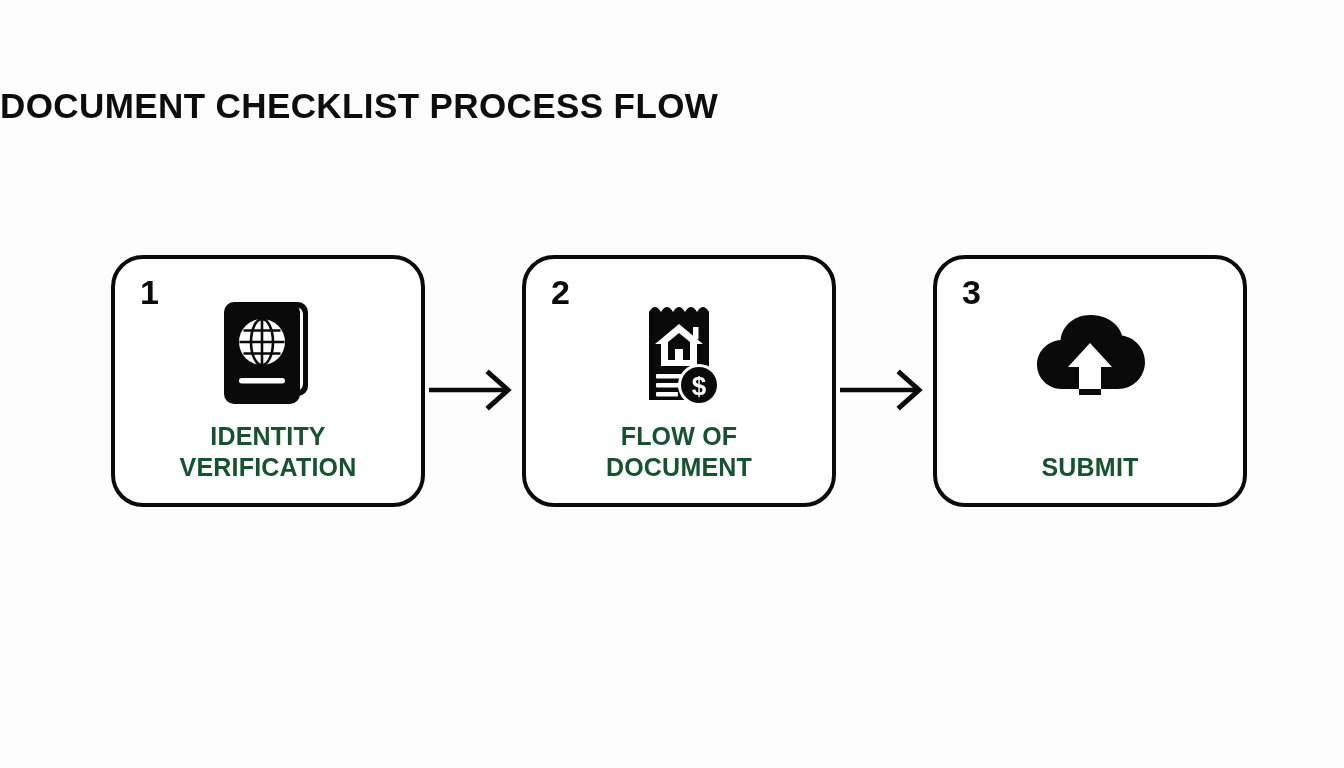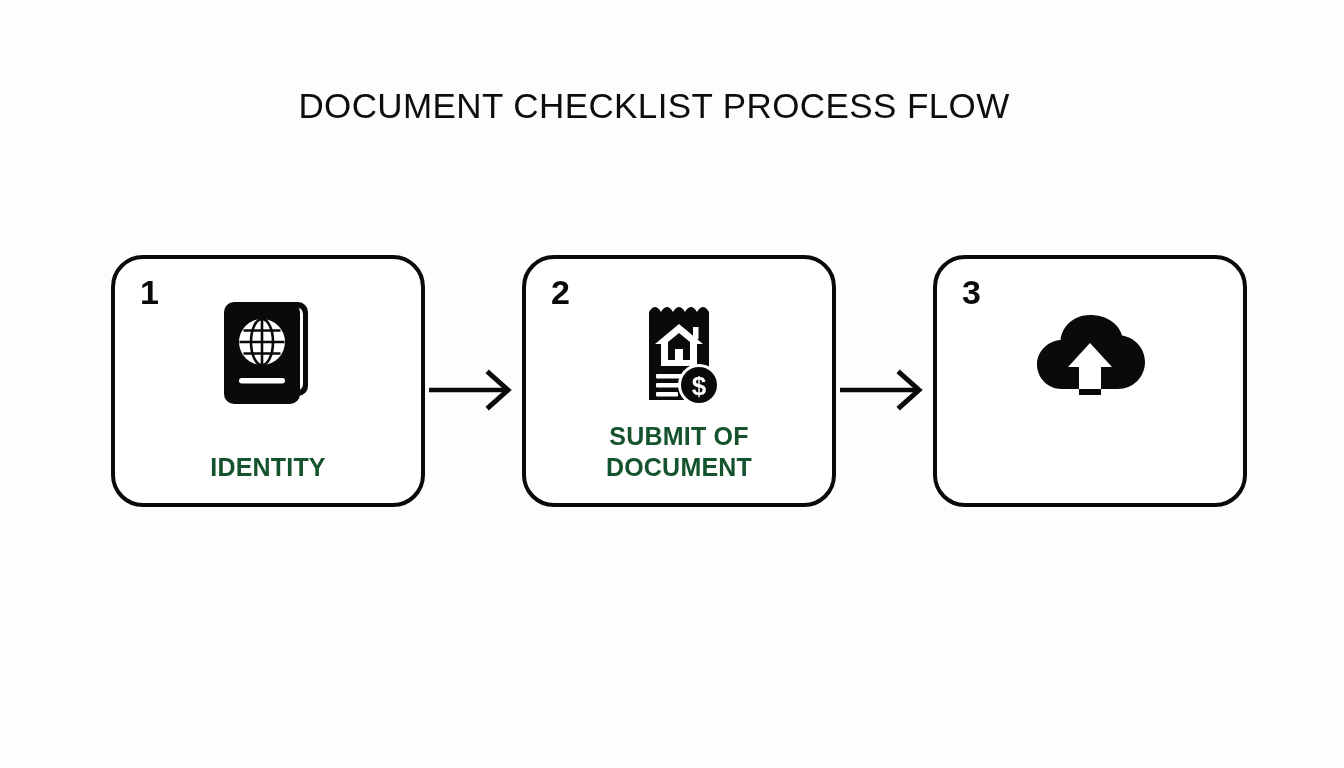--- a/index.html
+++ b/index.html
@@ -20,23 +20,22 @@
     position: absolute;
     inset: 0;
   }
 
   
   .title {
     position: absolute;
     top: 86px;
     left: 0;
     width: 1308px;
-    text-align: center;
     font-size: 35px;
-    font-weight: normal;
+    font-weight: bold;
     letter-spacing: 0.4px;
     color: #0d0d0d;
     white-space: nowrap;
   }
 
   
   .flow-row {
     position: absolute;
     top: 255px;
     left: 111px;
@@ -130,20 +129,21 @@
             <line x1="23.5" y1="55.5" x2="60.5" y2="55.5"></line>
             <line x1="42" y1="21" x2="42" y2="67"></line>
             <ellipse cx="42" cy="44" rx="11" ry="23"></ellipse>
           </g>
 
           <rect x="19" y="80" width="46" height="5.5" rx="2.7" fill="#ffffff"></rect>
         </svg>
       </div>
       <div class="step-label">
         <span class="ln">IDENTITY</span>
+        <span class="ln">VERIFICATION</span>
       </div>
     </div>
 
     <div class="connector a1">
       <svg width="88" height="44" viewBox="0 0 88 44">
         <line x1="0" y1="22" x2="76" y2="22" stroke="#0a0a0a" stroke-width="4.5"></line>
         <polyline points="60,5 79,22 60,39" fill="none" stroke="#0a0a0a" stroke-width="5" stroke-linecap="square" stroke-linejoin="miter"></polyline>
       </svg>
     </div>
 
@@ -172,21 +172,21 @@
             <rect x="23" y="83" width="30" height="4.5" rx="1"></rect>
             <rect x="23" y="92" width="22" height="4.5" rx="1"></rect>
           </g>
 
           <circle cx="66" cy="85" r="21" fill="#ffffff"></circle>
           <circle cx="66" cy="85" r="18" fill="#0a0a0a"></circle>
           <text x="66" y="95" font-family="Liberation Sans, sans-serif" font-size="26" font-weight="bold" fill="#ffffff" text-anchor="middle">$</text>
         </svg>
       </div>
       <div class="step-label">
-        <span class="ln">SUBMIT OF</span>
+        <span class="ln">FLOW OF</span>
         <span class="ln">DOCUMENT</span>
       </div>
     </div>
 
     <div class="connector a2">
       <svg width="88" height="44" viewBox="0 0 88 44">
         <line x1="0" y1="22" x2="76" y2="22" stroke="#0a0a0a" stroke-width="4.5"></line>
         <polyline points="60,5 79,22 60,39" fill="none" stroke="#0a0a0a" stroke-width="5" stroke-linecap="square" stroke-linejoin="miter"></polyline>
       </svg>
     </div>
@@ -203,17 +203,18 @@
             h 56.5
             c 15 0 27 -12 27 -27
             c 0 -13.5 -10 -24.5 -23 -26.5
             c -3 -12 -16 -20.5 -32 -20.5
             z
             M58 32 L80 56 L69 56 L69 84 L47 84 L47 56 L36 56 Z
           "></path>
         </svg>
       </div>
       <div class="step-label">
+        <span class="ln">SUBMIT</span>
       </div>
     </div>
 
   </div>
 </div>
 
 </body></html>

